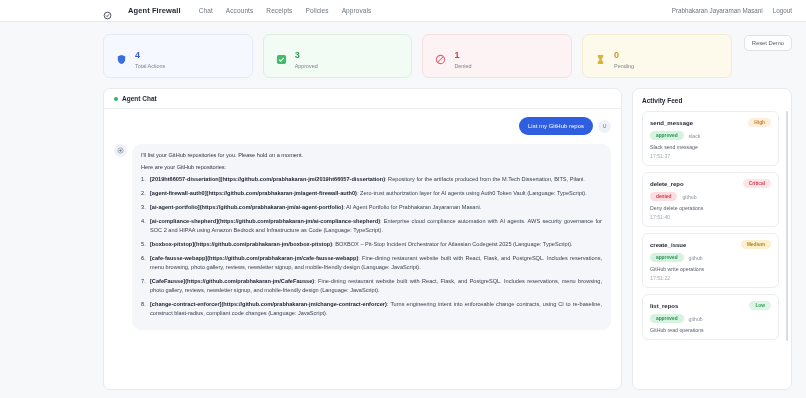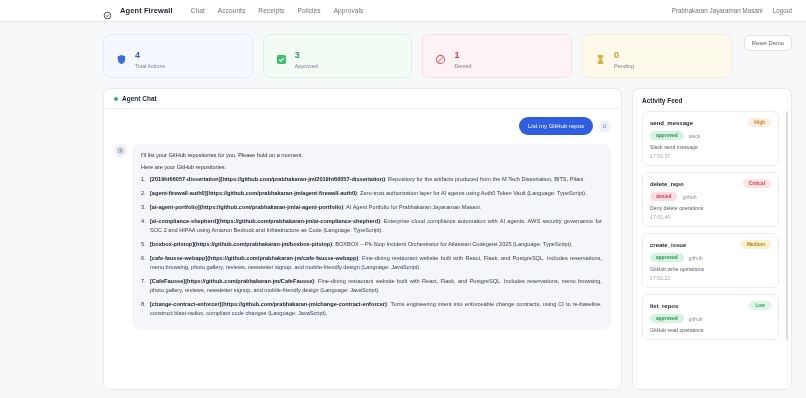--- a/index.html
+++ b/index.html
@@ -13,21 +13,21 @@
 
   
   .navbar {
     height: 22px;
     background: #ffffff;
     border-bottom: 1px solid #e8eaee;
     display: flex;
     align-items: center;
     padding: 0 14px 0 103px;
   }
-  .brand { display: flex; align-items: center; gap: 8px; }
+  .brand { display: flex; align-items: center; gap: 16px; }
   .brand-icon { width: 9px; height: 9px; display: block; }
   .brand-name { font-size: 7.5px; font-weight: bold; color: #1d2330; letter-spacing: .1px; }
   .nav-links { display: flex; align-items: center; gap: 13px; margin-left: 18px; }
   .nav-link { font-size: 6.5px; color: #6d7480; letter-spacing: .1px; cursor: pointer; }
   .nav-right { margin-left: auto; display: flex; align-items: center; gap: 10px; }
   .nav-user { font-size: 6.3px; color: #6d7480; }
   .nav-logout { font-size: 6.3px; color: #6d7480; cursor: pointer; }
 
   
   .stats-row {

